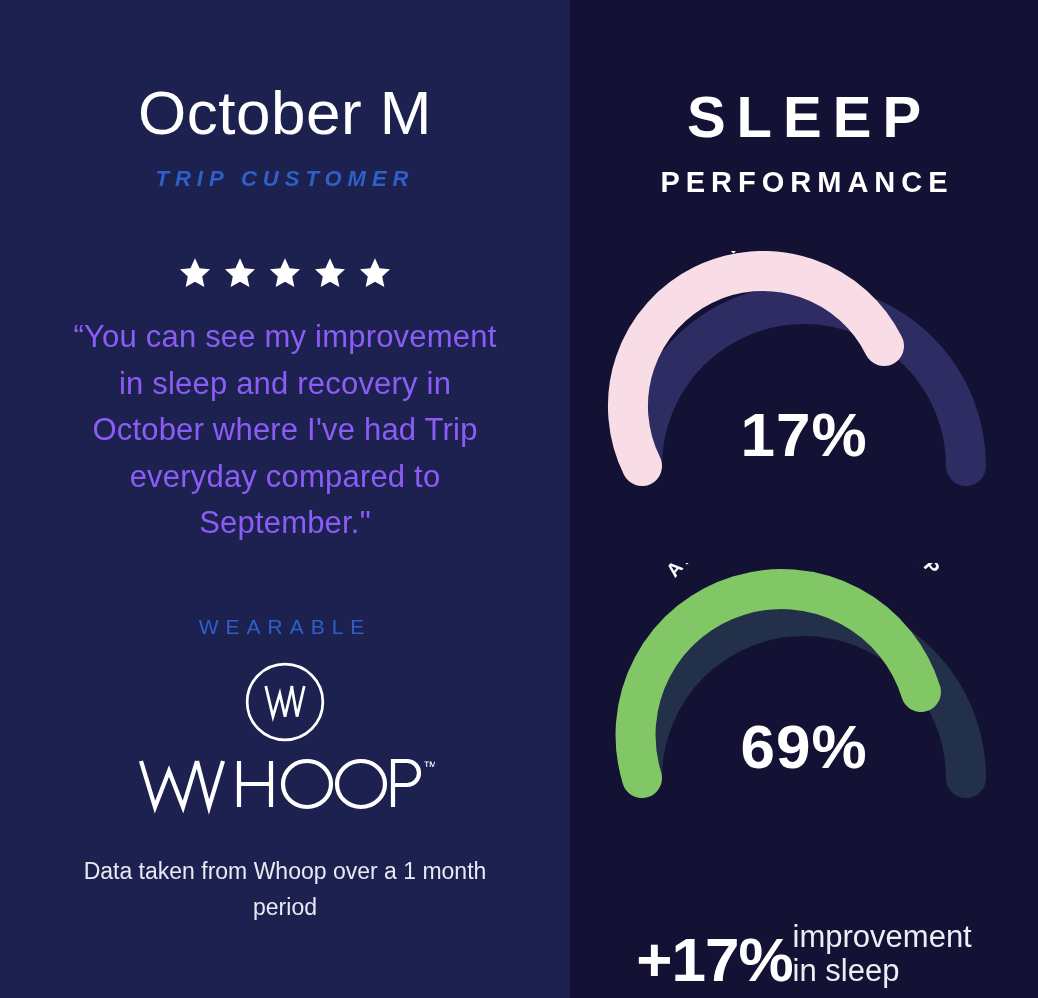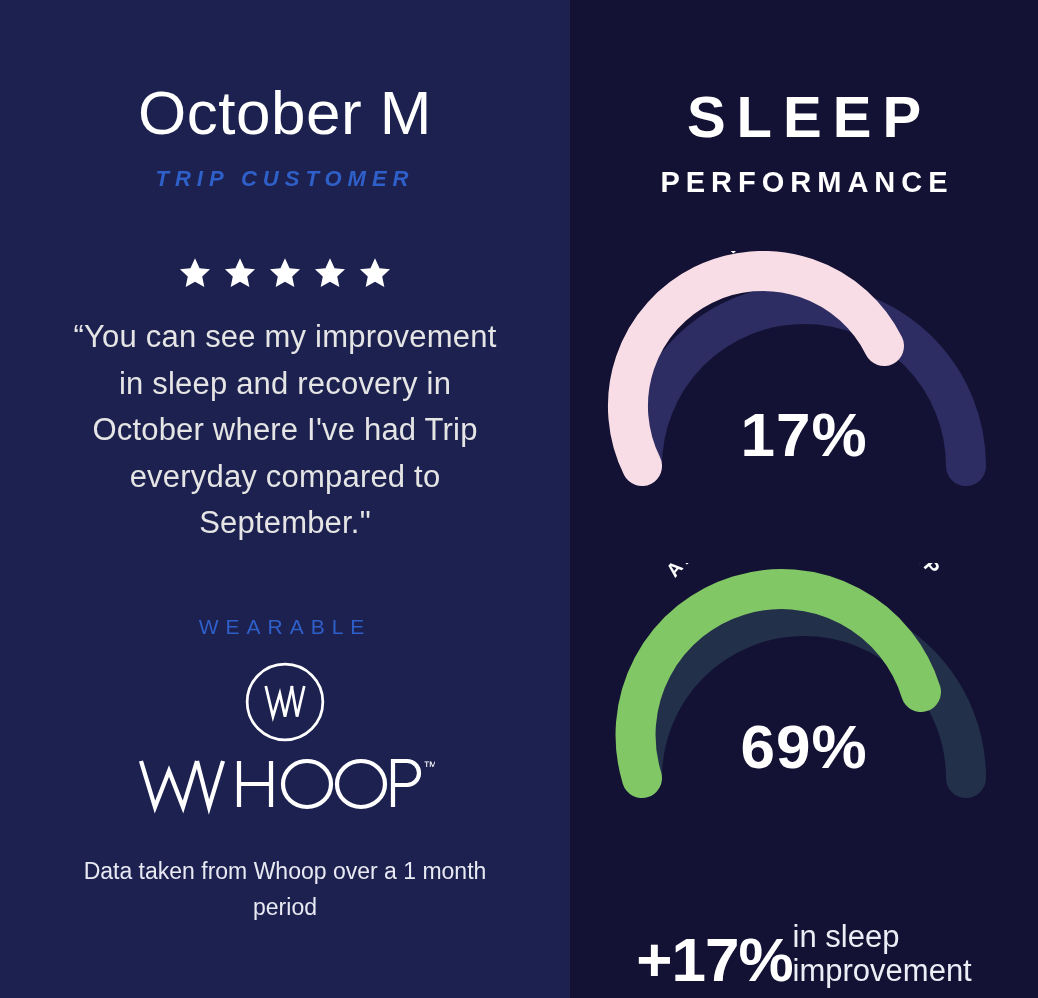--- a/index.html
+++ b/index.html
@@ -58,21 +58,21 @@
   .star {
     width: 34px;
     height: 34px;
     display: block;
   }
 
   .quote {
     margin-top: 24px;
     width: 430px;
     text-align: center;
-    color: #e5e5e5;
+    color: #8b5cf6;
     font-size: 31px;
     font-weight: 400;
     line-height: 1.5;
     letter-spacing: 0.2px;
   }
 
   .wearable-label {
     margin-top: 68px;
     font-size: 21px;
     font-weight: 400;
@@ -285,18 +285,18 @@
         <path d="M 48 215 A 132 132 0 0 1 372 215" fill="none" stroke="#23304a" stroke-width="40" stroke-linecap="round"></path>
 
         <path d="M 48 215 A 132 132 0 0 1 327 129" fill="none" stroke="#82c765" stroke-width="40" stroke-linecap="round"></path>
       </svg>
       <div class="gauge-value">69%</div>
     </div>
 
     <div class="footer-stat">
       <div class="footer-big">+17%</div>
       <div class="footer-small">
+        <div>improvement</div>
         <div>in sleep</div>
-        <div>improvement</div>
       </div>
     </div>
   </div>
 </div>
 
 </body></html>

